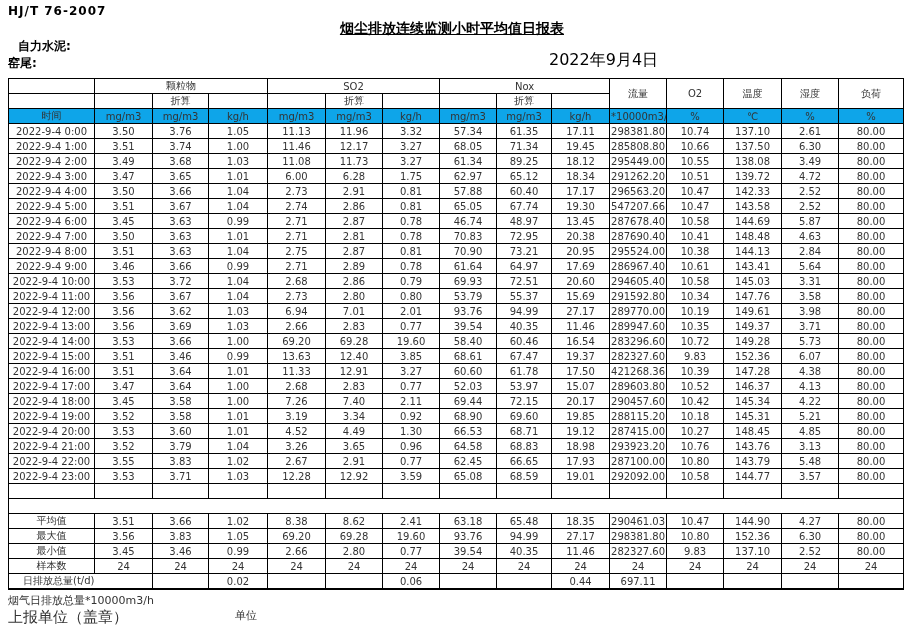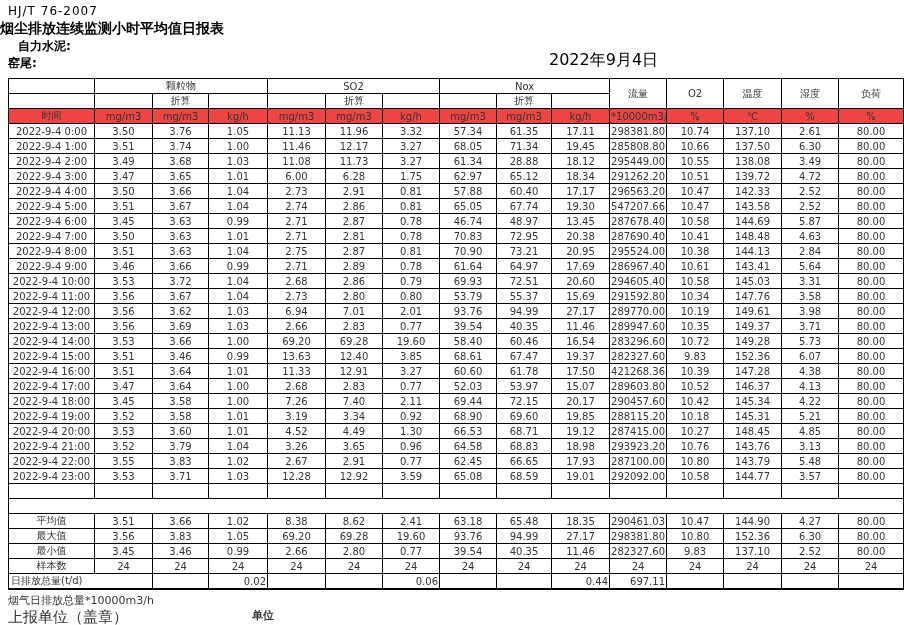--- a/index.html
+++ b/index.html
@@ -1,43 +1,43 @@
 <!DOCTYPE html>
 <html><head>
 <meta charset="utf-8">
 <style>
   html,body{margin:0;padding:0;background:#ffffff;}
   body{
     width:904px;height:625px;position:relative;overflow:hidden;
     font-family:"DejaVu Sans","Liberation Sans",sans-serif;
     color:#000;
   }
-  .std{position:absolute;left:8px;top:4px;font-size:12px;font-weight:normal;letter-spacing:1px;}
-  .title{position:absolute;left:0;top:20px;width:100%;text-align:left;font-size:14px;font-weight:bold;}
+  .std{position:absolute;left:8px;top:4px;font-size:12px;font-weight:bold;letter-spacing:1px;}
+  .title{position:absolute;left:0;top:20px;width:100%;text-align:center;font-size:14px;font-weight:bold;text-decoration:underline;}
   .company{position:absolute;left:8px;top:38px;font-size:12px;font-weight:bold;margin-left:10px;}
   .stack{position:absolute;left:8px;top:55px;font-size:12px;font-weight:bold;}
   .date{position:absolute;left:549px;top:50px;font-size:16px;}
   table.report{
     position:absolute;left:8px;top:78px;width:895px;
     border-collapse:collapse;table-layout:fixed;font-size:10px;
   }
   table.report td{
     border:1px solid #000;height:14px;padding:0 1px;text-align:center;
     overflow:hidden;white-space:nowrap;color:#333;
   }
   tr.grp td{height:13px;}
-  tr.green td{background:#ef4444;}
+  tr.green td{background:#0ea5e9;}
   td.num,td.time-cell{color:#63635b;}
   td.sum-label{color:#333;margin-left:36px;}
-  td.sum-label.left{text-align:left;padding-left:2px;}
+  td.sum-label.left{text-align:left;padding-left:14px;}
   td.spacer{height:4px;border-left:1px solid #000;border-right:1px solid #000;}
-  tr.last-row td{border-bottom:2px solid #000;text-align:right;}
+  tr.last-row td{border-bottom:2px solid #000;}
   .note1{position:absolute;left:8px;top:593px;font-size:11px;color:#333;}
   .note2{position:absolute;left:8px;top:608px;font-size:15px;color:#333;font-family:Liberation Mono, monospace;}
-  .note3{position:absolute;left:252px;top:608px;font-size:11px;color:#333;font-weight:bold;}
+  .note3{position:absolute;left:235px;top:608px;font-size:11px;color:#333;}
 </style>
 </head>
 <body>
 
 <div class="std">HJ/T 76-2007</div>
 <div class="title">烟尘排放连续监测小时平均值日报表</div>
 <div class="company">自力水泥:</div>
 <div class="stack">窑尾:</div>
 <div class="date">2022年9月4日</div>
 
@@ -136,21 +136,21 @@
       </tr>
       <tr>
         <td class="time-cell">2022-9-4 2:00</td>
         <td class="num">3.49</td>
         <td class="num">3.68</td>
         <td class="num">1.03</td>
         <td class="num">11.08</td>
         <td class="num">11.73</td>
         <td class="num">3.27</td>
         <td class="num">61.34</td>
-        <td class="num">28.88</td>
+        <td class="num">89.25</td>
         <td class="num">18.12</td>
         <td class="num">295449.00</td>
         <td class="num">10.55</td>
         <td class="num">138.08</td>
         <td class="num">3.49</td>
         <td class="num">80.00</td>
       </tr>
       <tr>
         <td class="time-cell">2022-9-4 3:00</td>
         <td class="num">3.47</td>

